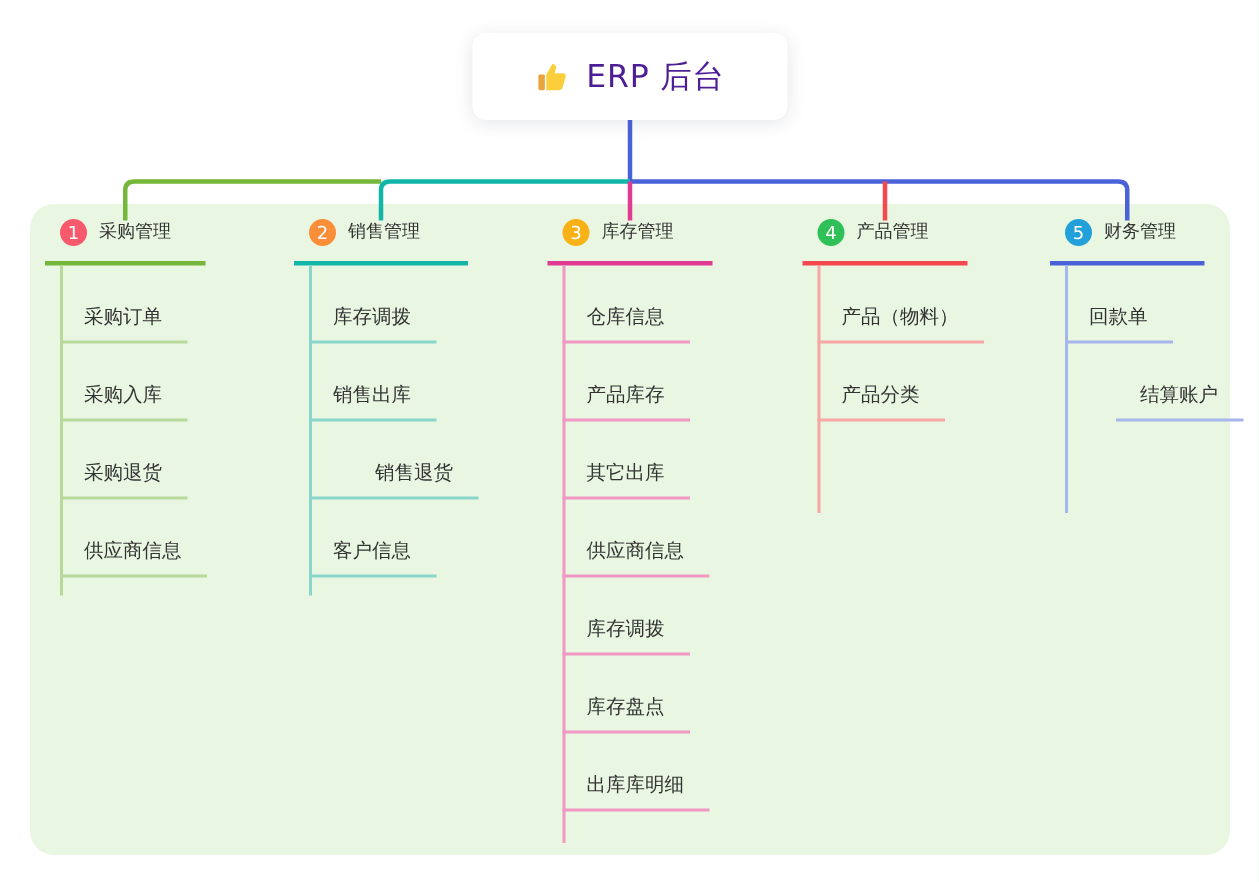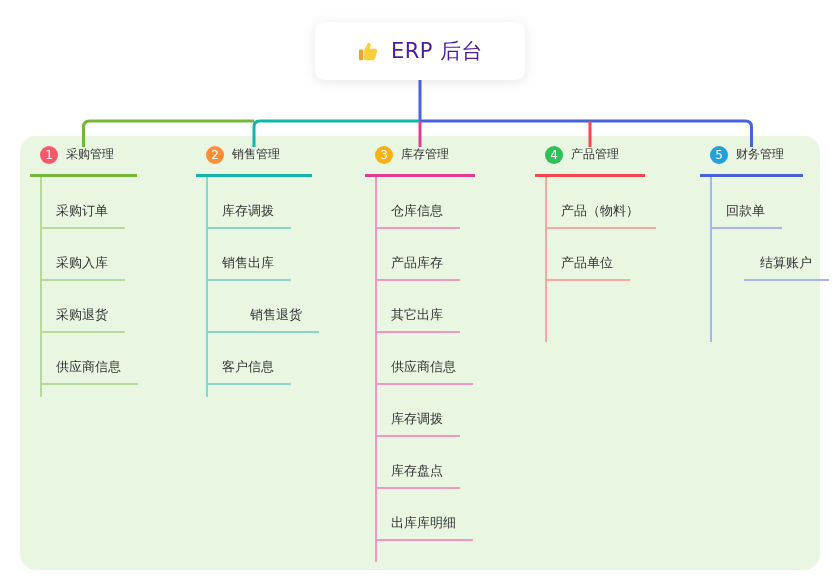--- a/index.html
+++ b/index.html
@@ -191,26 +191,26 @@
       <span class="branch-label">产品管理</span>
     </div>
     <div class="trunk" style="background: rgb(248, 167, 164); height: 165px;"></div>
     <div class="children">
   <div class="child-row">
     <div class="child-node" style="border-bottom-color: rgb(248, 167, 164);">
       <span class="child-label">产品（物料）</span>
     </div>
   </div>
 
-
   <div class="child-row">
     <div class="child-node" style="border-bottom-color: rgb(248, 167, 164);">
-      <span class="child-label">产品单位</span>
-    </div>
-  </div>
+      <span class="child-label">产品分类</span>
+    </div>
+  </div>
+
 </div>
   </div>
 
   <div class="branch" style="left: 700px; top: 143px; width: 103px;">
     <div class="branch-header" style="border-bottom-color: rgb(74, 98, 216);">
       <span class="badge" style="background: rgb(33, 160, 217);">5</span>
       <span class="branch-label">财务管理</span>
     </div>
     <div class="trunk" style="background: rgb(166, 181, 234); height: 165px;"></div>
     <div class="children">

